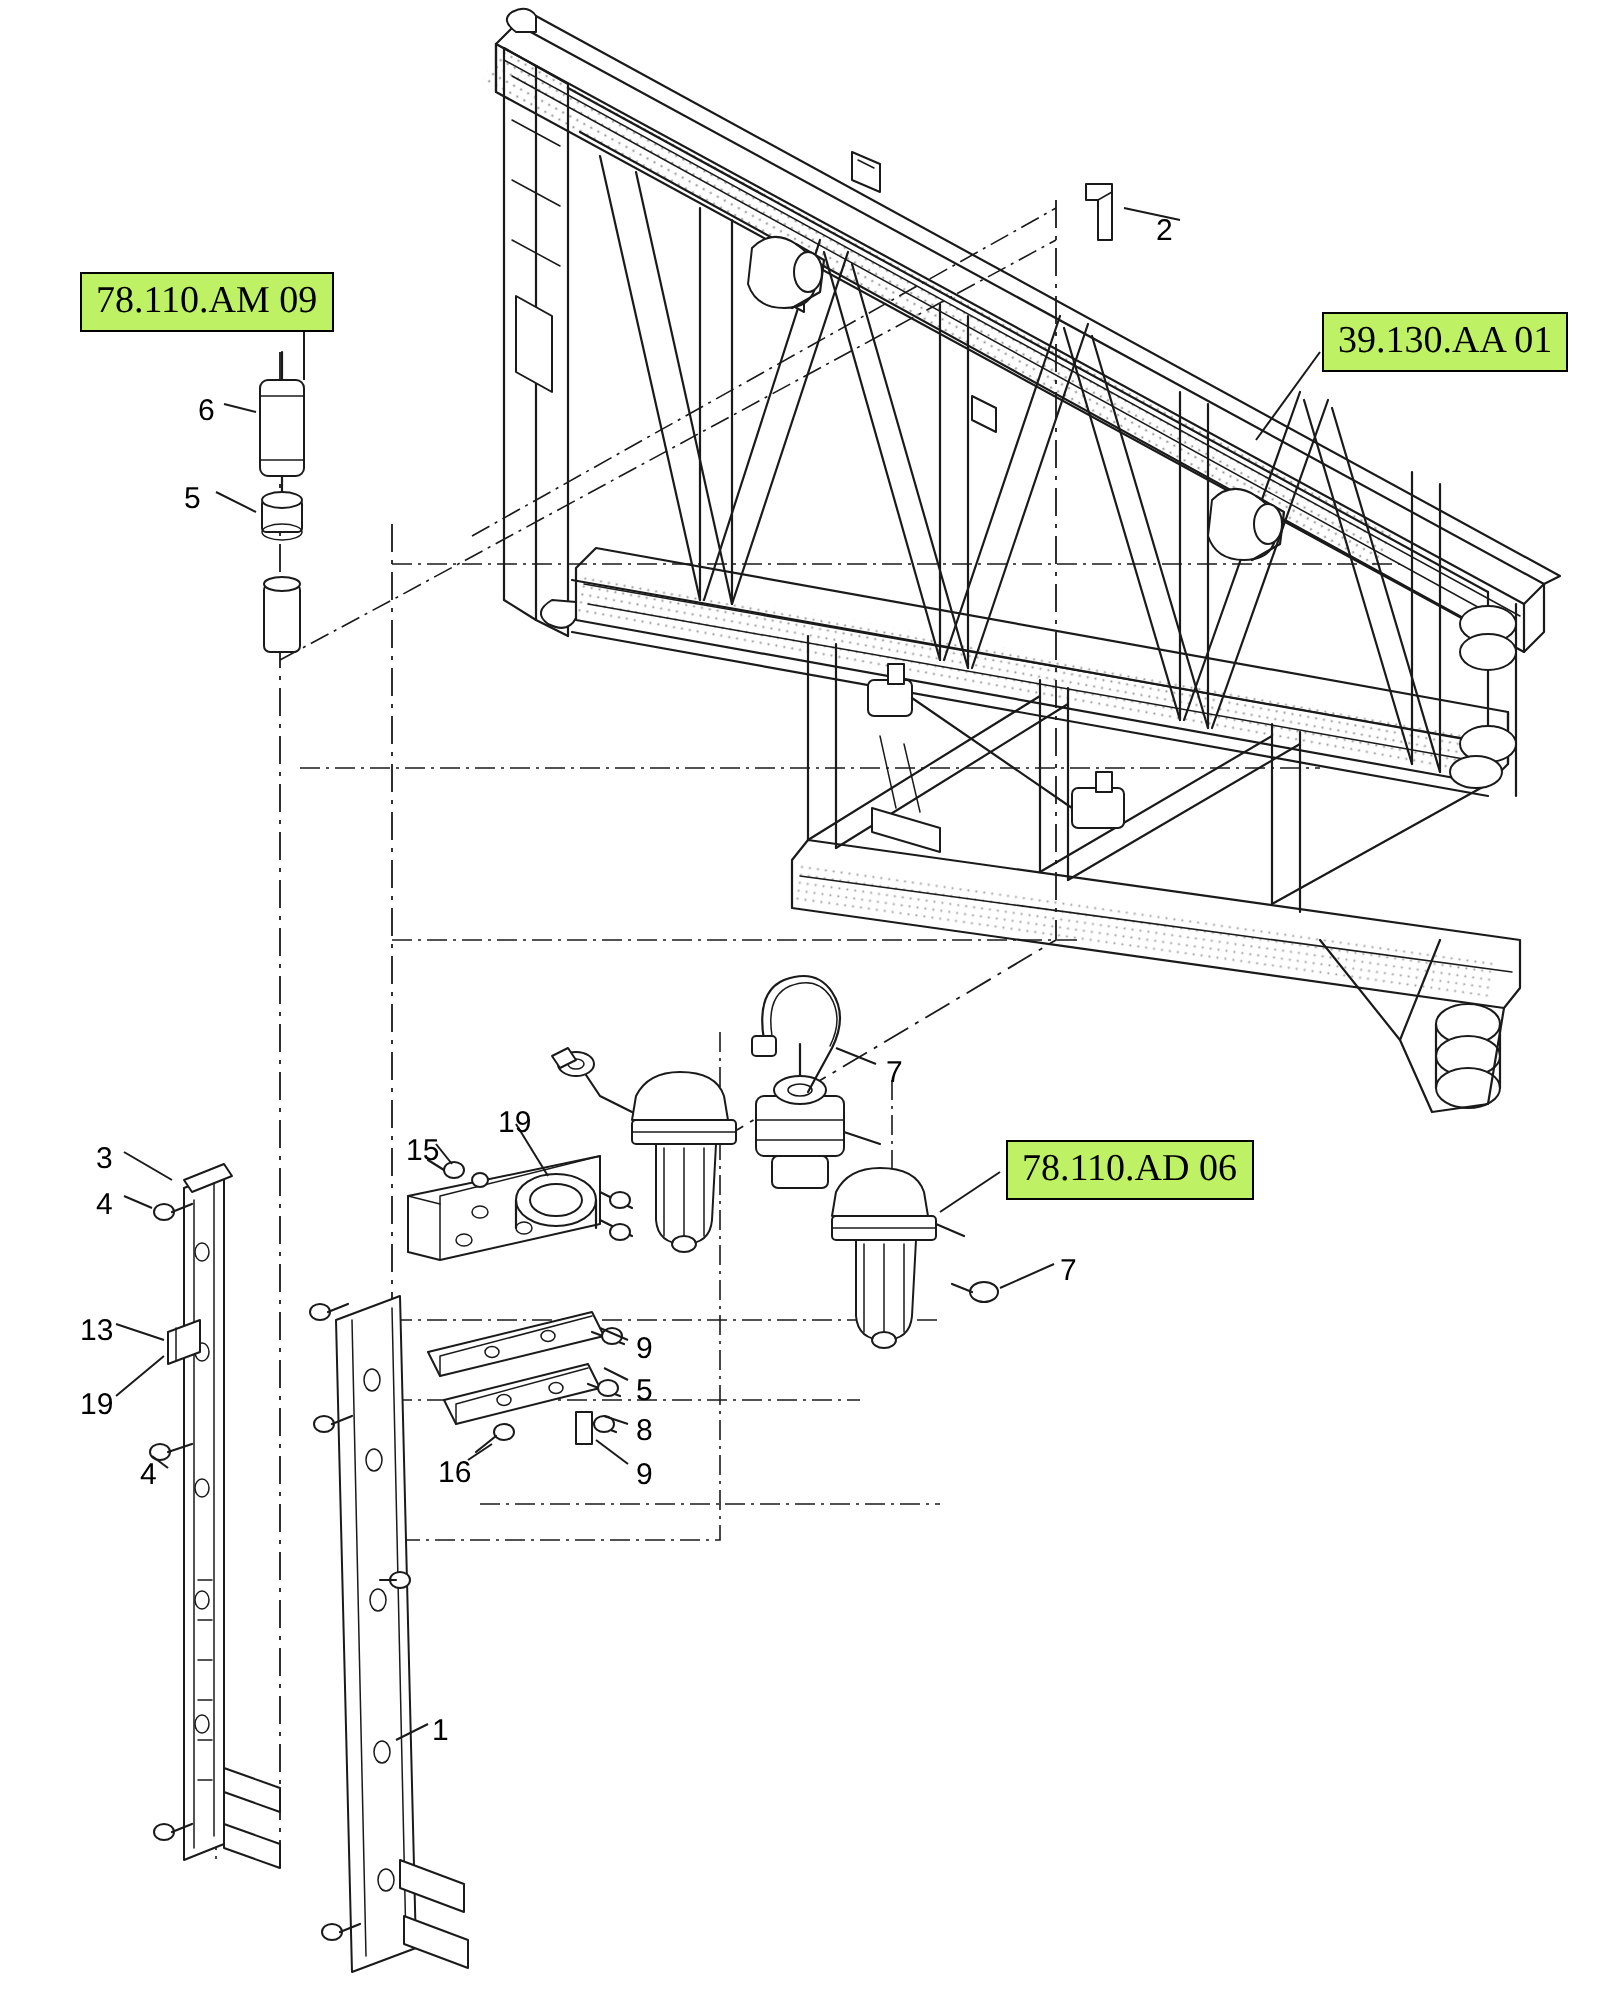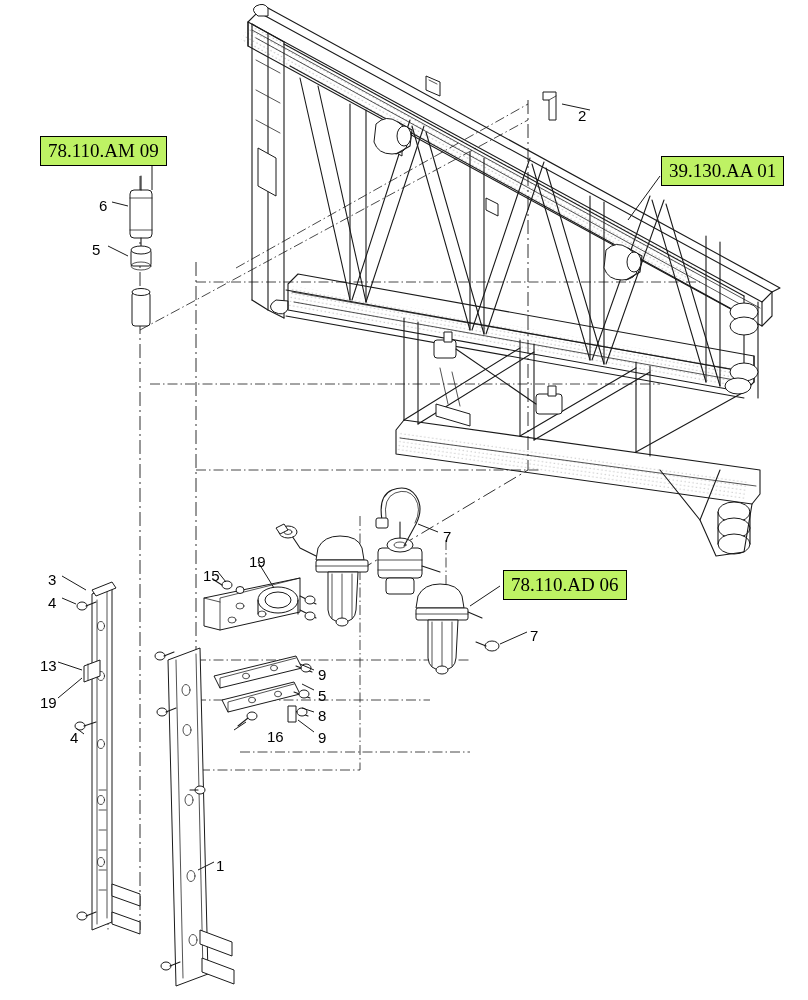--- a/index.html
+++ b/index.html
@@ -400,17 +400,17 @@
   <div class="callout" style="left:48px;  top:595px;">4</div>
   <div class="callout" style="left:203px; top:568px;">15</div>
   <div class="callout" style="left:249px; top:554px;">19</div>
   <div class="callout" style="left:530px; top:628px;">7</div>
   <div class="callout" style="left:40px;  top:658px;">13</div>
   <div class="callout" style="left:40px;  top:695px;">19</div>
   <div class="callout" style="left:318px; top:667px;">9</div>
   <div class="callout" style="left:318px; top:688px;">5</div>
   <div class="callout" style="left:318px; top:708px;">8</div>
   <div class="callout" style="left:318px; top:730px;">9</div>
-  <div class="callout" style="left:219px; top:729px;margin-left:48px;">16</div>
+  <div class="callout" style="left:219px; top:729px;">16</div>
   <div class="callout" style="left:70px;  top:730px;">4</div>
   <div class="callout" style="left:216px; top:858px;">1</div>
 
 </div>
 
 </body></html>

